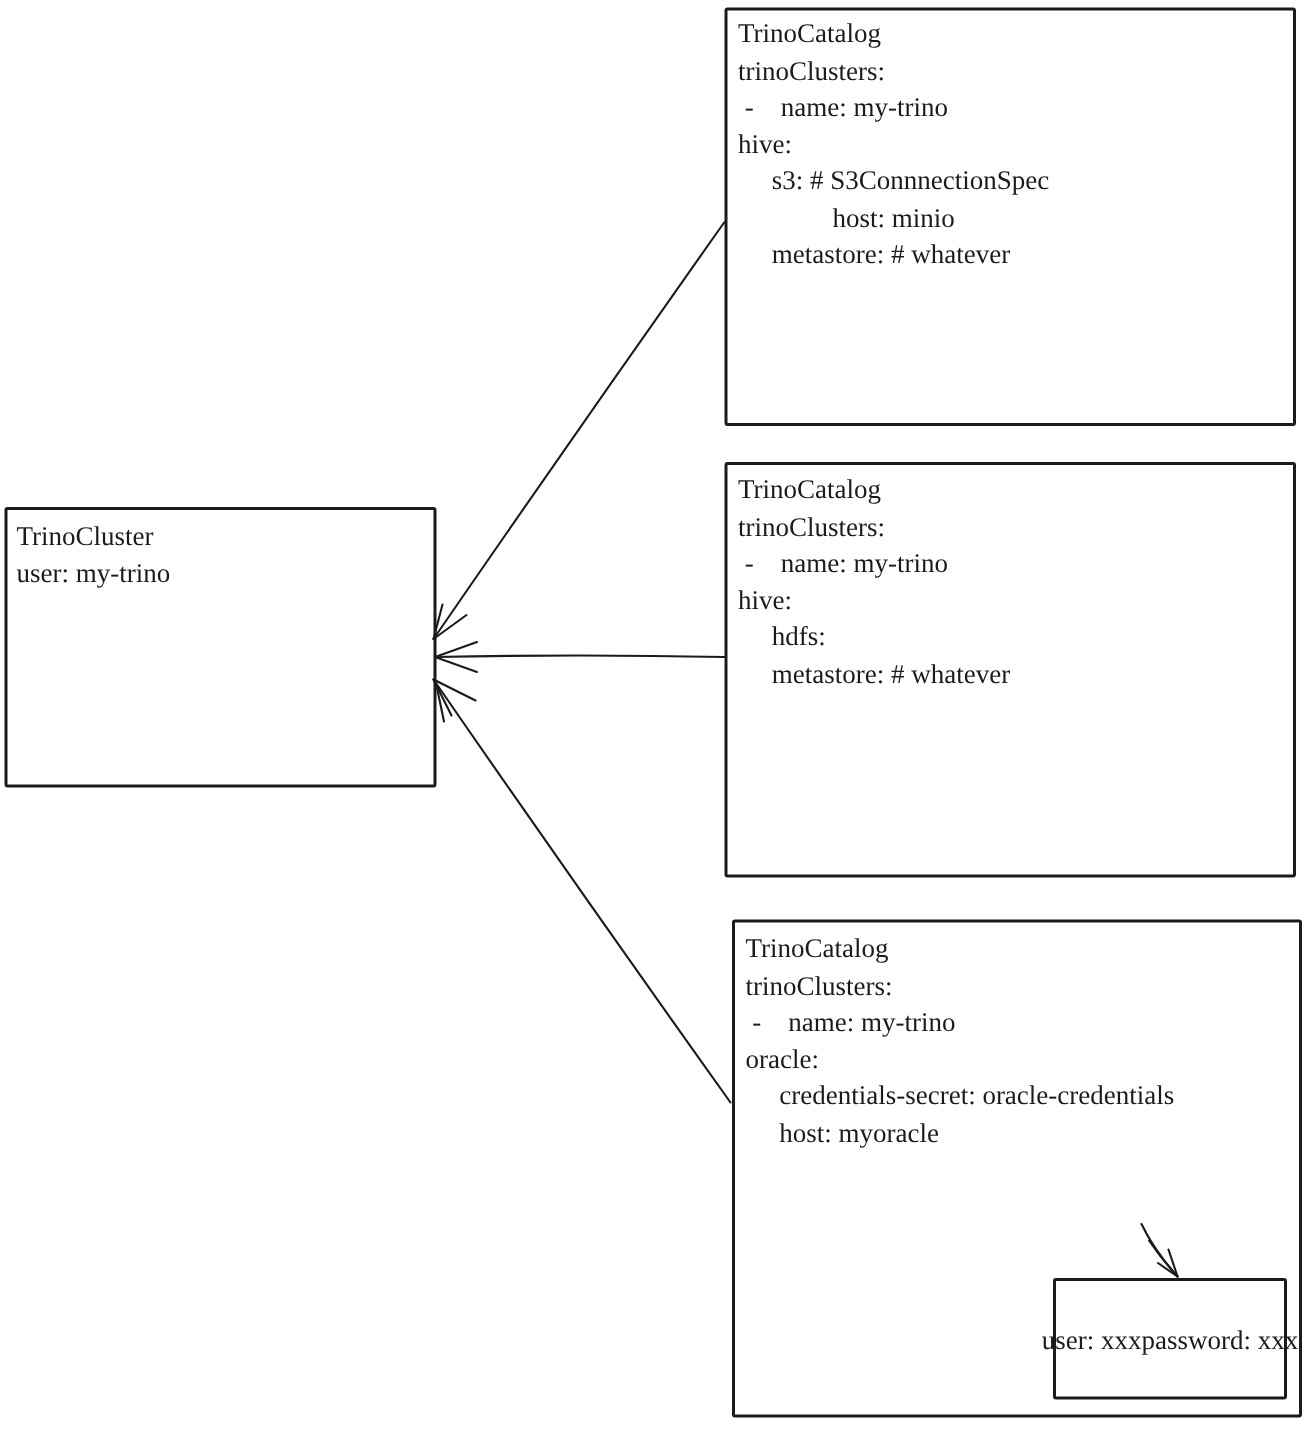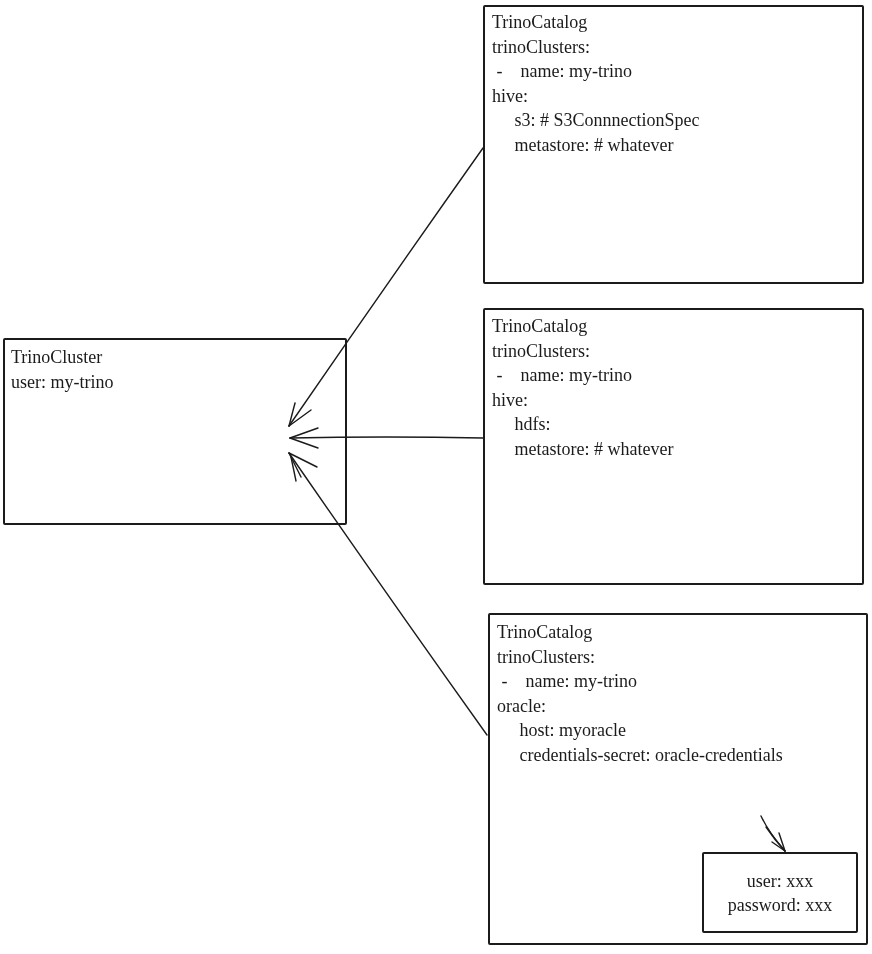--- a/index.html
+++ b/index.html
@@ -20,27 +20,27 @@
     border-radius: 2px;
     z-index: 2;
   }
   .tline {
     white-space: pre;
     font-size: 18px;
     line-height: 24.5px;
     color: #1b1b1b;
     font-family: Liberation Serif, serif;
   }
-  #cluster-box  { left: 3px;   top: 338px; width: 344px; height: 187px; padding: 5px 6px; }
+  #cluster-box  { left: 3px;   top: 338px; width: 288px; height: 187px; padding: 5px 6px; }
   #catalog1-box { left: 483px; top: 5px;   width: 381px; height: 279px; padding: 3px 7px; }
   #catalog2-box { left: 483px; top: 308px; width: 381px; height: 277px; padding: 4px 7px; }
   #catalog3-box { left: 488px; top: 613px; width: 380px; height: 332px; padding: 5px 7px; }
   #creds-box {
     left: 702px; top: 852px; width: 156px; height: 81px;
-    display: flex; flex-direction: column; justify-content: center; align-items: center;
+    display: flex; flex-direction: row; justify-content: center; align-items: center;
     z-index: 3;
   }
   #creds-box .tline { line-height: 24px; text-align: center; }
   svg.connector-layer {
     position: absolute;
     left: 0; top: 0;
     z-index: 5;
     pointer-events: none;
   }
   svg.connector-layer path {
@@ -59,39 +59,40 @@
     <div class="tline">TrinoCluster</div>
     <div class="tline">user: my-trino</div>
   </div>
 
   <div class="node" id="catalog1-box">
     <div class="tline">TrinoCatalog</div>
     <div class="tline">trinoClusters:</div>
     <div class="tline"> -    name: my-trino</div>
     <div class="tline">hive:</div>
     <div class="tline">     s3: # S3ConnnectionSpec</div>
+    <div class="tline">              host: minio</div>
     <div class="tline">     metastore: # whatever</div>
   </div>
 
   <div class="node" id="catalog2-box">
     <div class="tline">TrinoCatalog</div>
     <div class="tline">trinoClusters:</div>
     <div class="tline"> -    name: my-trino</div>
     <div class="tline">hive:</div>
     <div class="tline">     hdfs:</div>
     <div class="tline">     metastore: # whatever</div>
   </div>
 
   <div class="node" id="catalog3-box">
     <div class="tline">TrinoCatalog</div>
     <div class="tline">trinoClusters:</div>
     <div class="tline"> -    name: my-trino</div>
     <div class="tline">oracle:</div>
+    <div class="tline">     credentials-secret: oracle-credentials</div>
     <div class="tline">     host: myoracle</div>
-    <div class="tline">     credentials-secret: oracle-credentials</div>
   </div>
 
   <div class="node" id="creds-box">
     <div class="tline">user: xxx</div>
     <div class="tline">password: xxx</div>
   </div>
 
   <svg class="connector-layer" width="872" height="954" viewBox="0 0 872 954" aria-hidden="true">
     <g>
       <path d="M483 148 Q384 288 289 426"></path>

